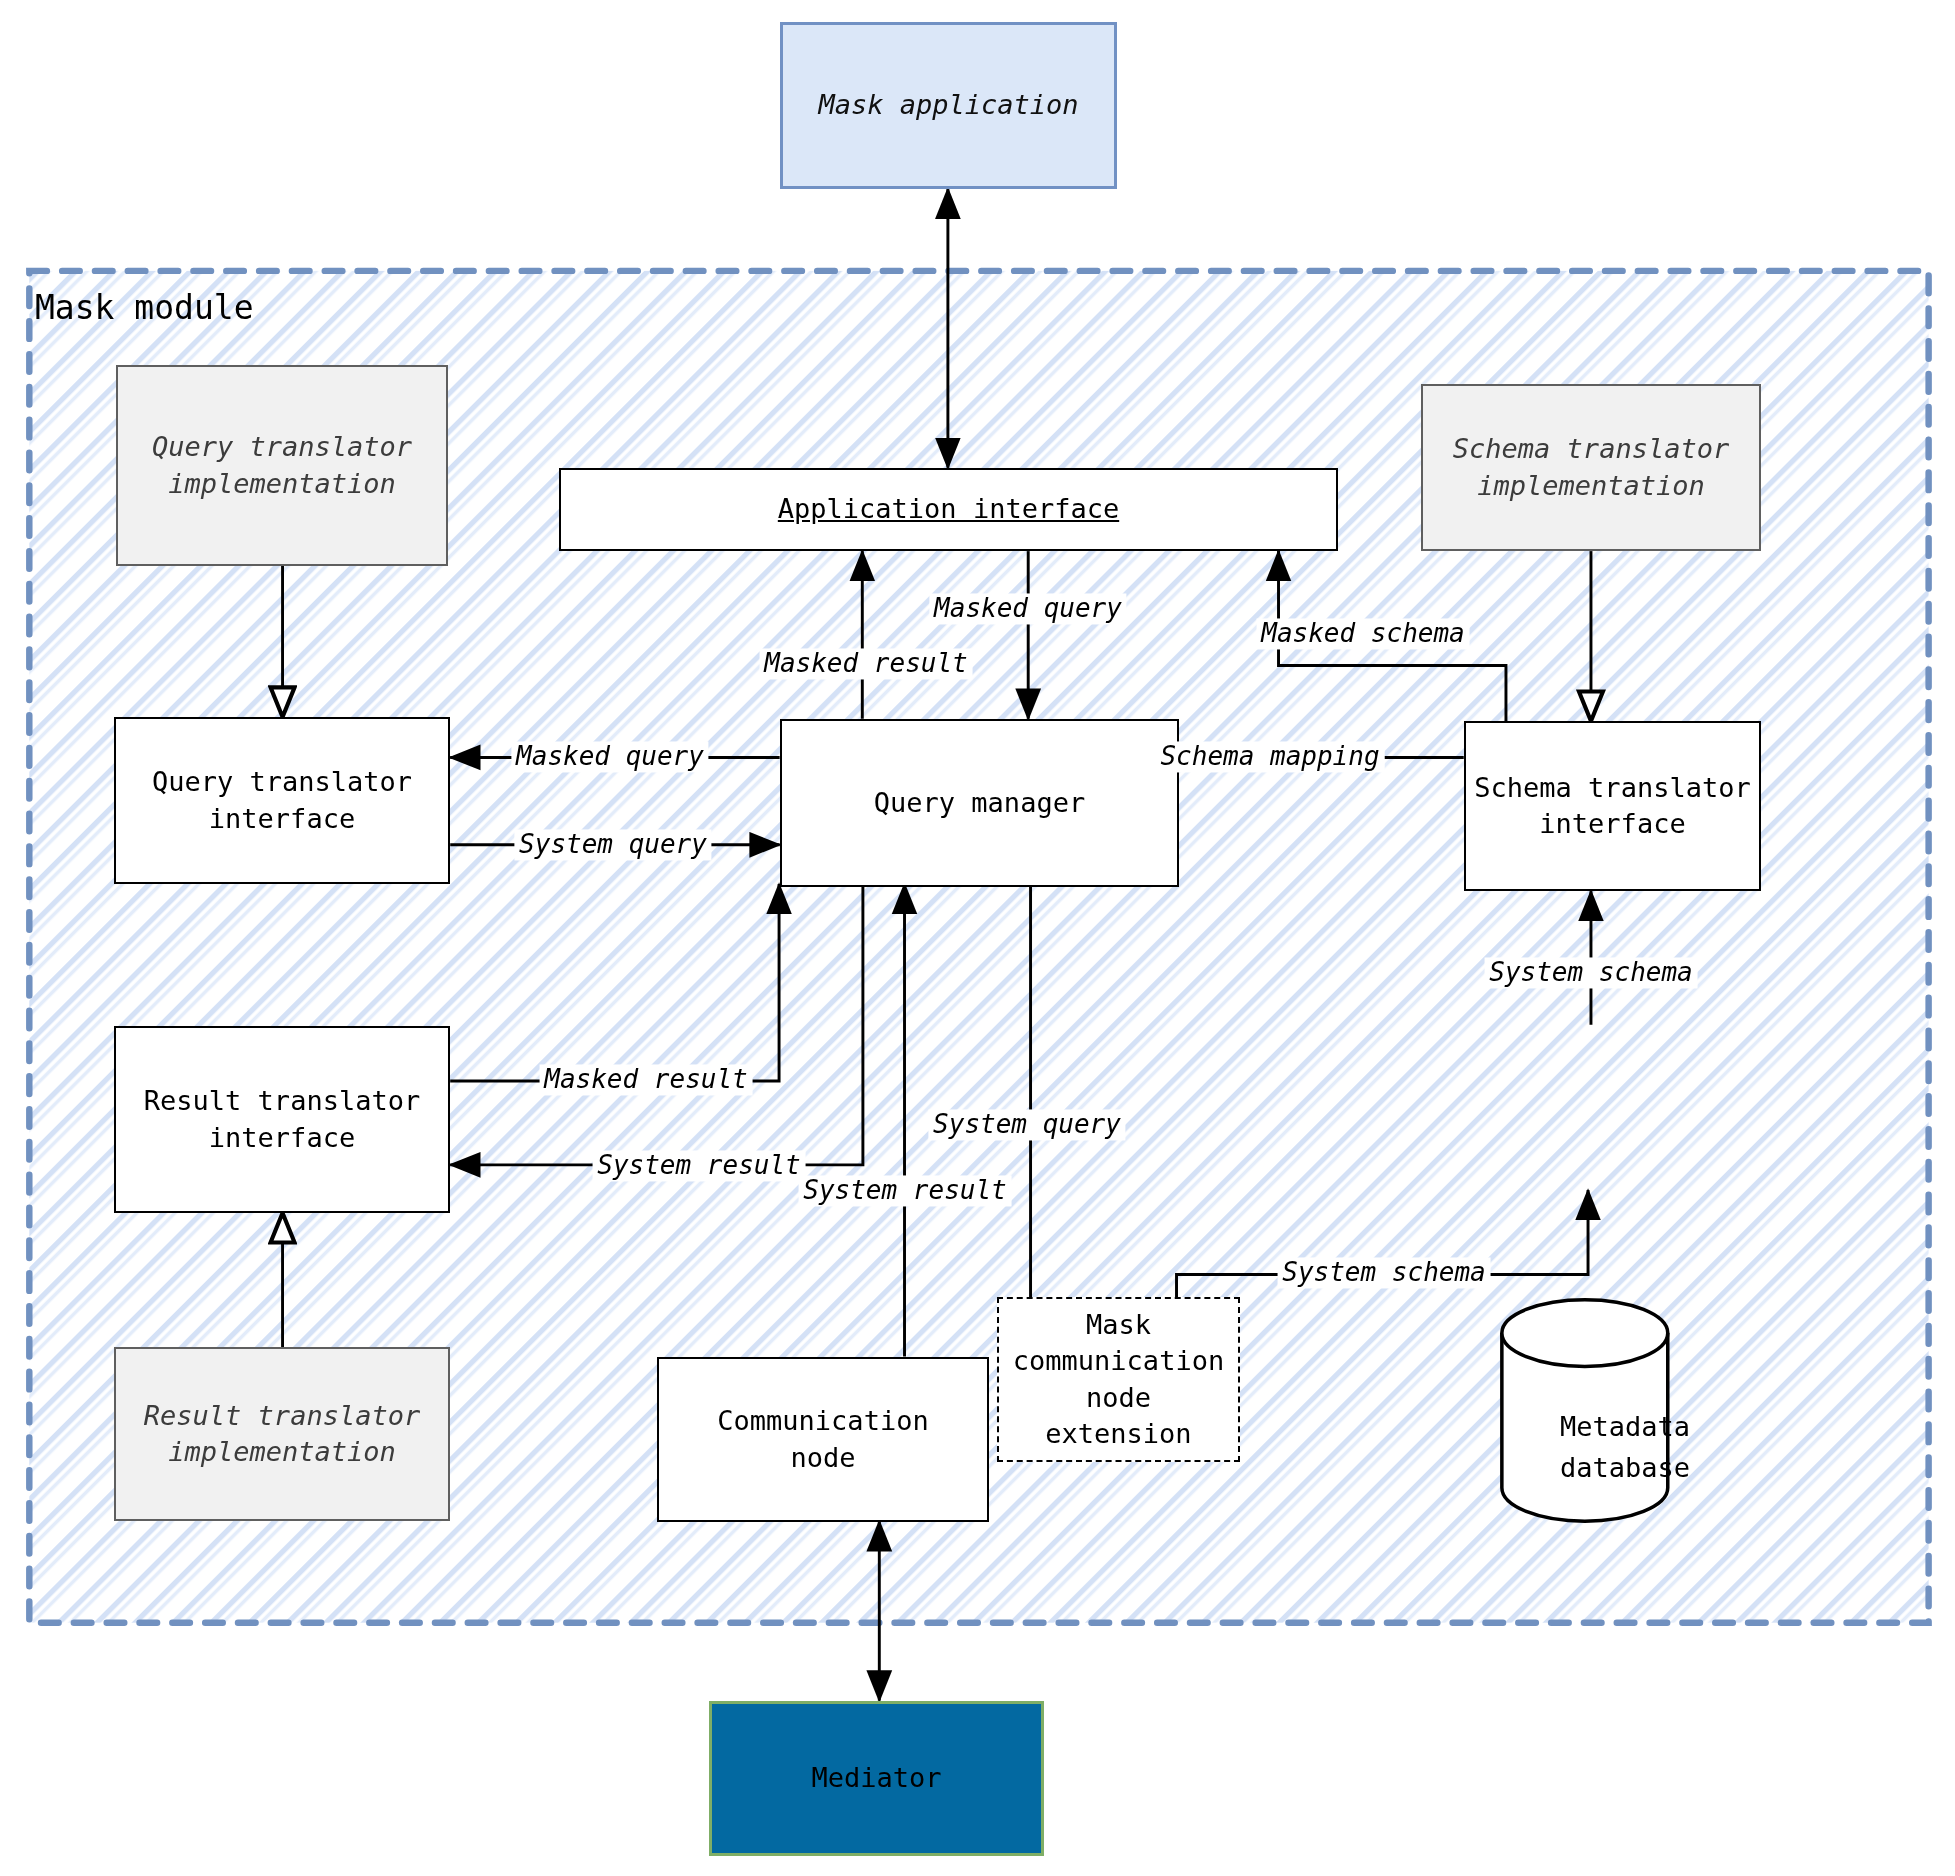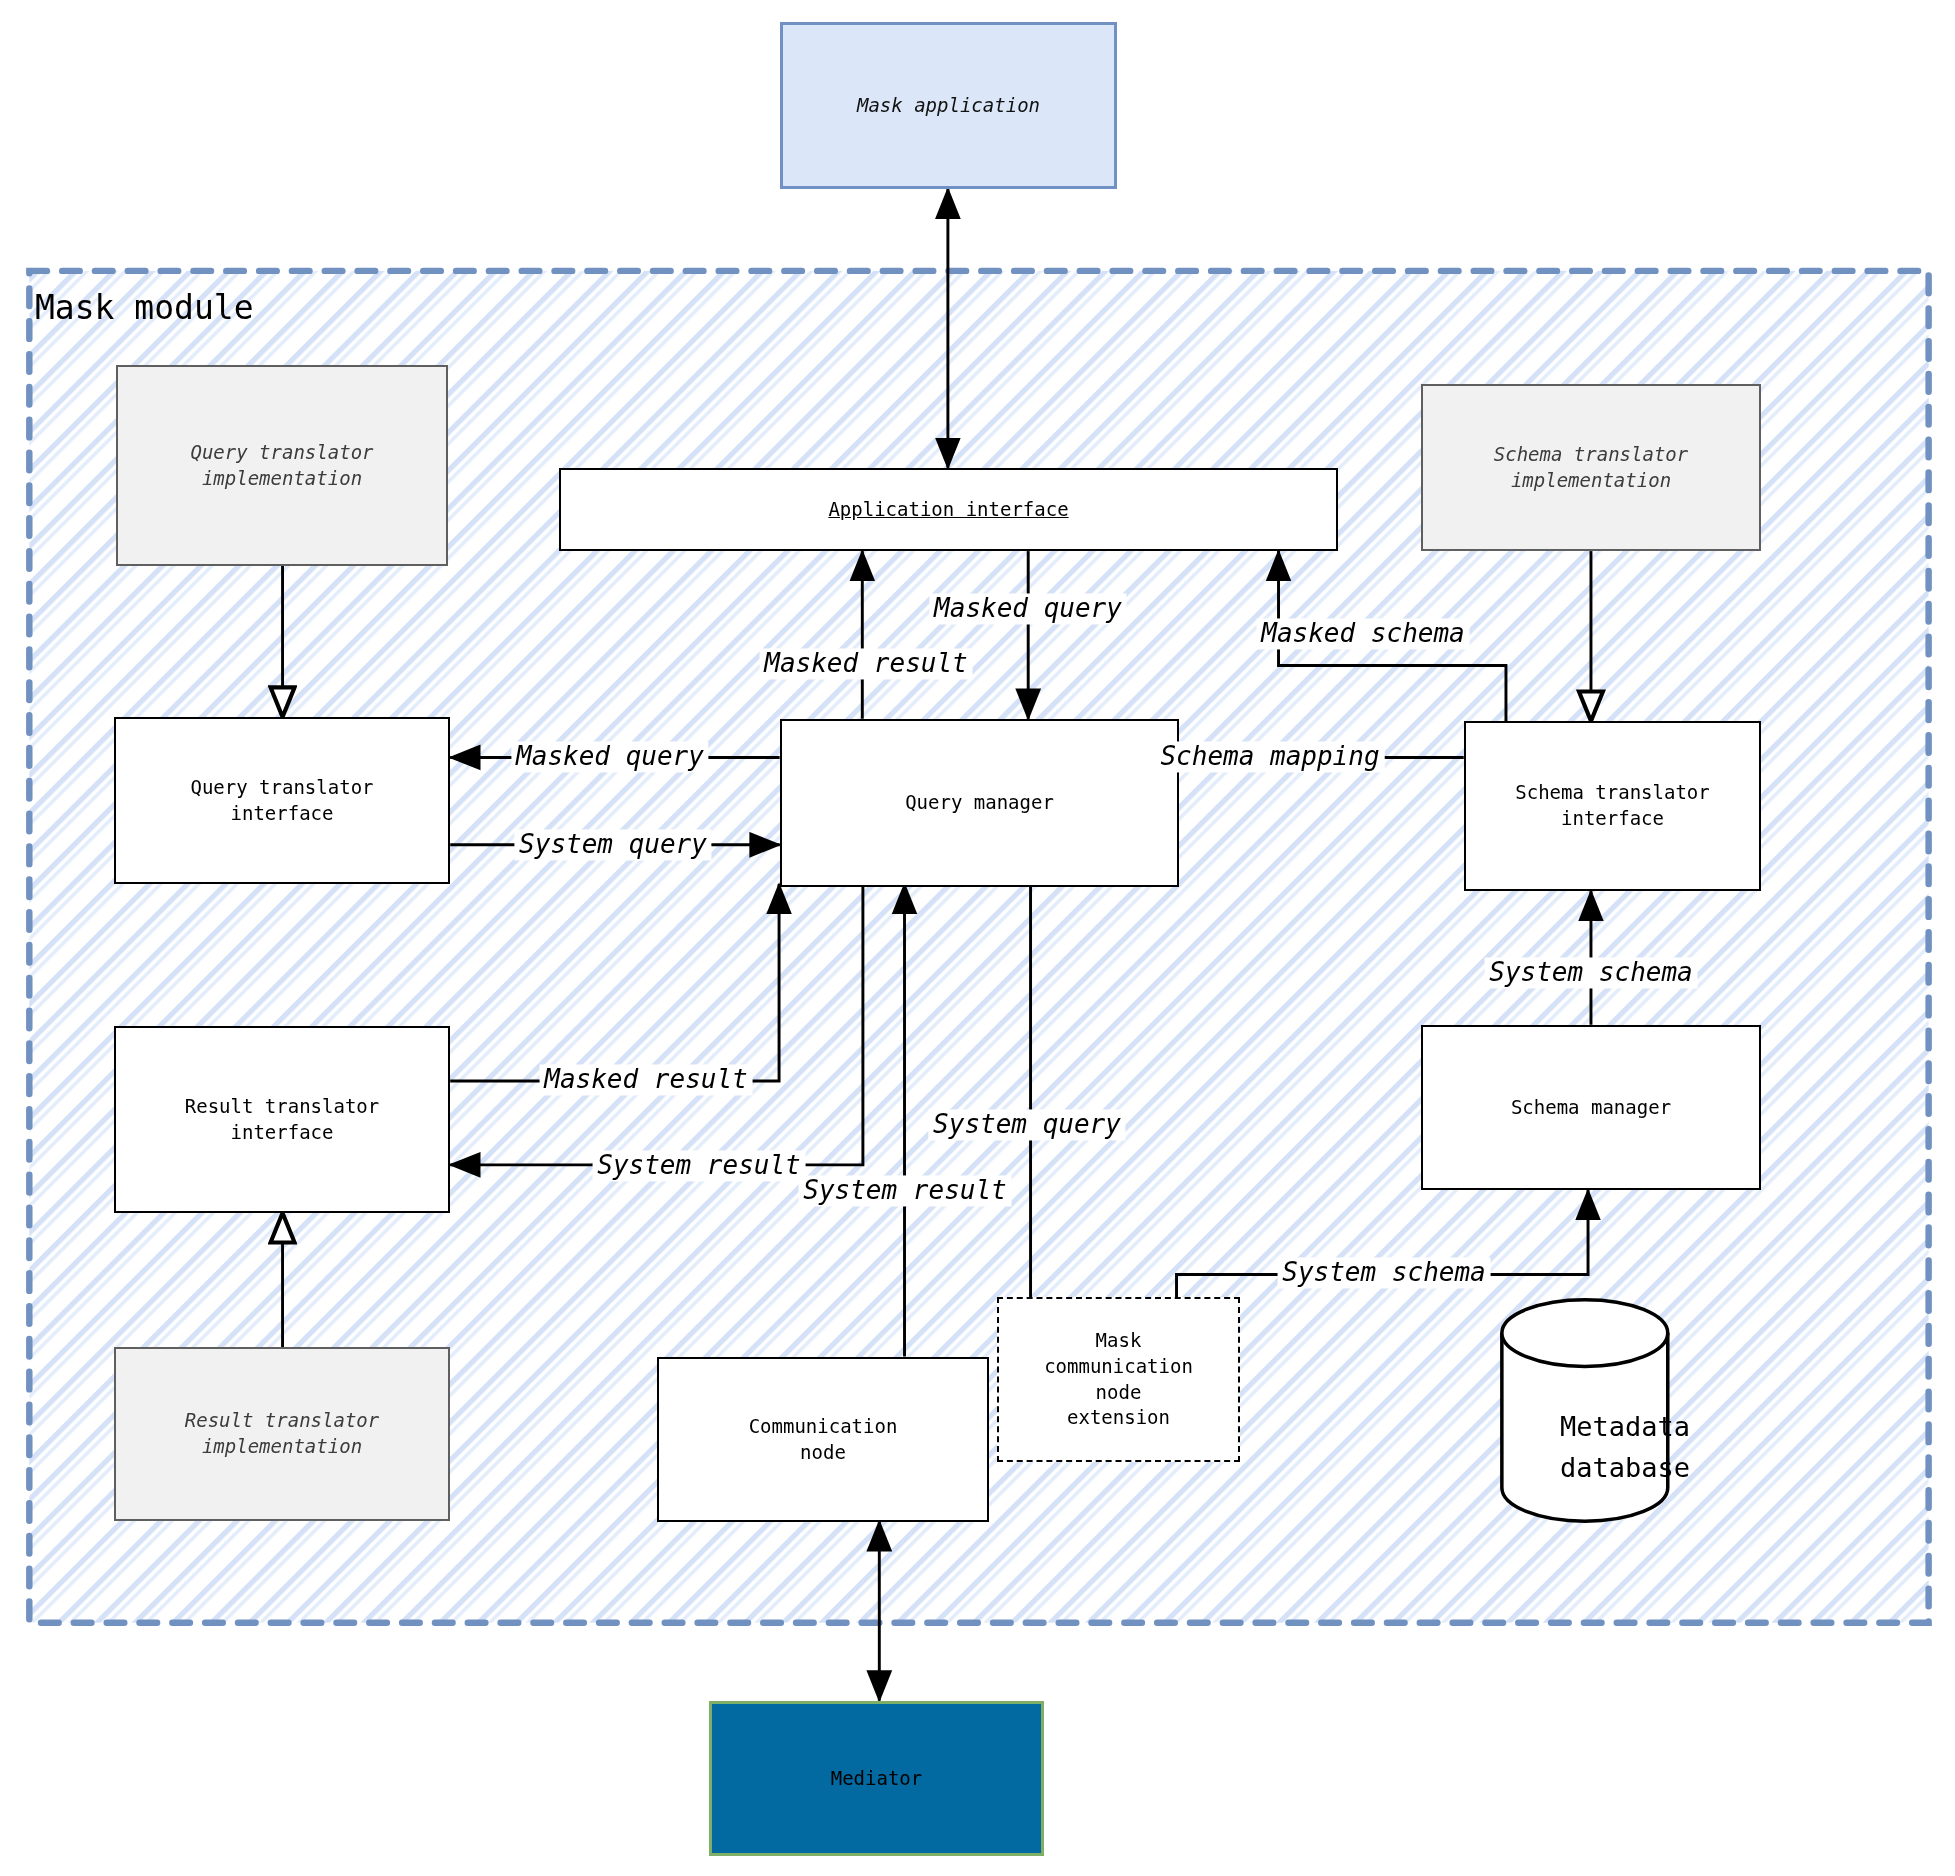--- a/index.html
+++ b/index.html
@@ -1,21 +1,21 @@
 <!DOCTYPE html>
 <html style="font-size:9.4px"><head>
 <meta charset="utf-8">
 <style>
   html,body{margin:0;padding:0;background:#fff;}
   #canvas{position:relative;width:1955px;height:1876px;background:#fff;overflow:hidden;
           font-family:"DejaVu Sans Mono","Liberation Mono",monospace;}
   #wires{position:absolute;left:0;top:0;width:1955px;height:1876px;}
   .node{position:absolute;display:flex;align-items:center;justify-content:center;
         text-align:center;white-space:pre-line;box-sizing:border-box;
-        font-size:19px;line-height:1.35;color:#000;background:#fff;border:2.9px solid #000;}
+        font-size:27px;line-height:1.35;color:#000;background:#fff;border:2.9px solid #000;}
   .node.impl{background:#f1f1f1;border:2.9px solid #5f5f5f;color:#3c3c3c;font-style:italic;}
   .node.app {background:#dbe7f8;border:3.5px solid #7191c4;font-style:italic;color:#111;}
   .node.mediator{background:#0369a1;border:3.5px solid #7fae66;}
   .node.dashedbox{border:2.3px dashed #000;}
   .edge-label{position:absolute;transform:translate(-50%,-50%);background:#fff;
         font-size:26px;line-height:1.15;padding:0.6px 4.7px;white-space:nowrap;color:#000;font-style:italic;}
   .module-title{position:absolute;left:35px;top:288px;font-size:33px;color:#000;}
   .db-label{position:absolute;left:1502px;top:1407px;width:166px;text-align:center;
         font-size:27px;line-height:1.5;white-space:pre-line;padding-left:40px;}
 </style>
@@ -100,21 +100,20 @@
 
   <div class="node" style="left:1464px;top:721px;width:297px;height:170px;">Schema translator
 interface</div>
 
   <div class="node" style="left:114px;top:1026px;width:336px;height:187px;">Result translator
 interface</div>
 
   <div class="node impl" style="left:114px;top:1347px;width:336px;height:174px;">Result translator
 implementation</div>
 
-  <div class="node" style="left:1421px;top:1025px;width:340px;height:165px;">Schema manager</div>
 
   <div class="node" style="left:657px;top:1357px;width:332px;height:165px;">Communication
 node</div>
 
   <div class="node dashedbox" style="left:997px;top:1297px;width:243px;height:165px;">Mask
 communication
 node
 extension</div>
 
   <div class="db-label">Metadata

